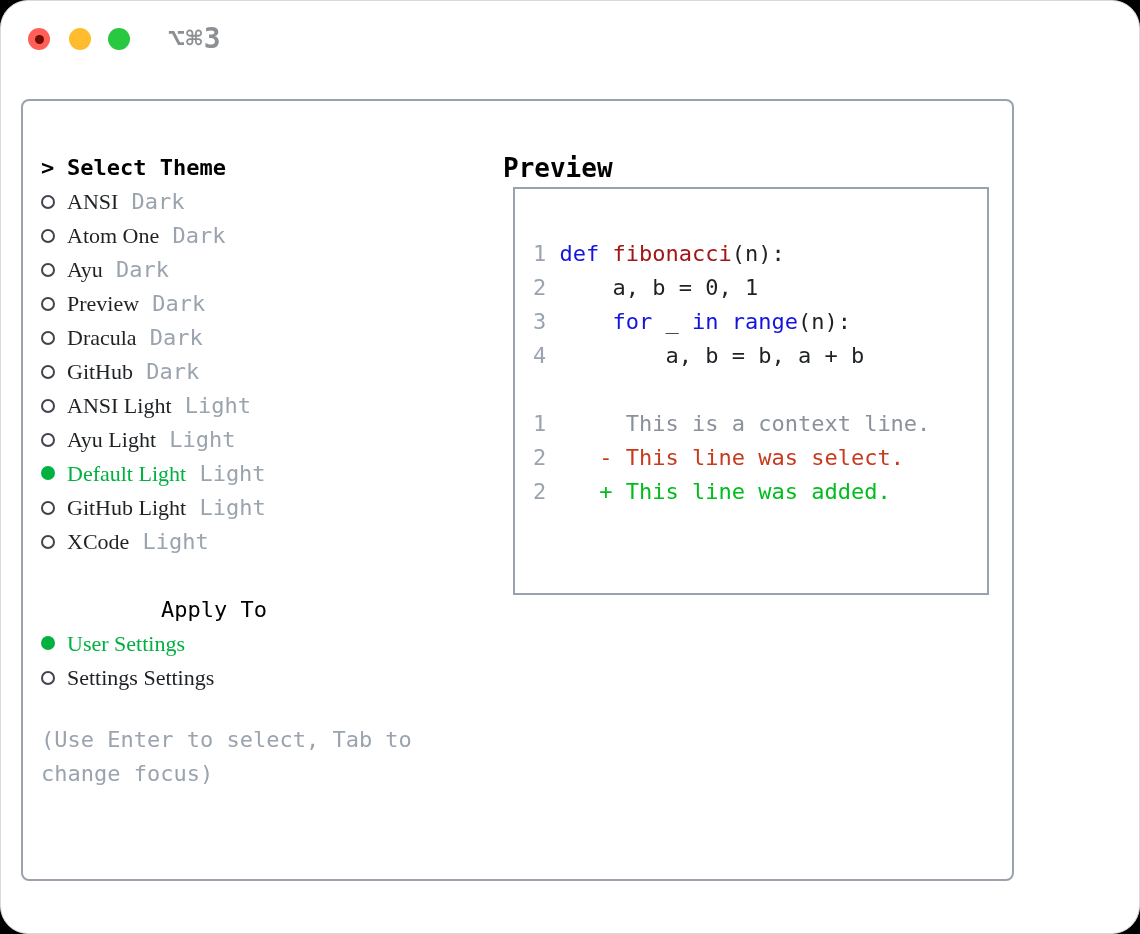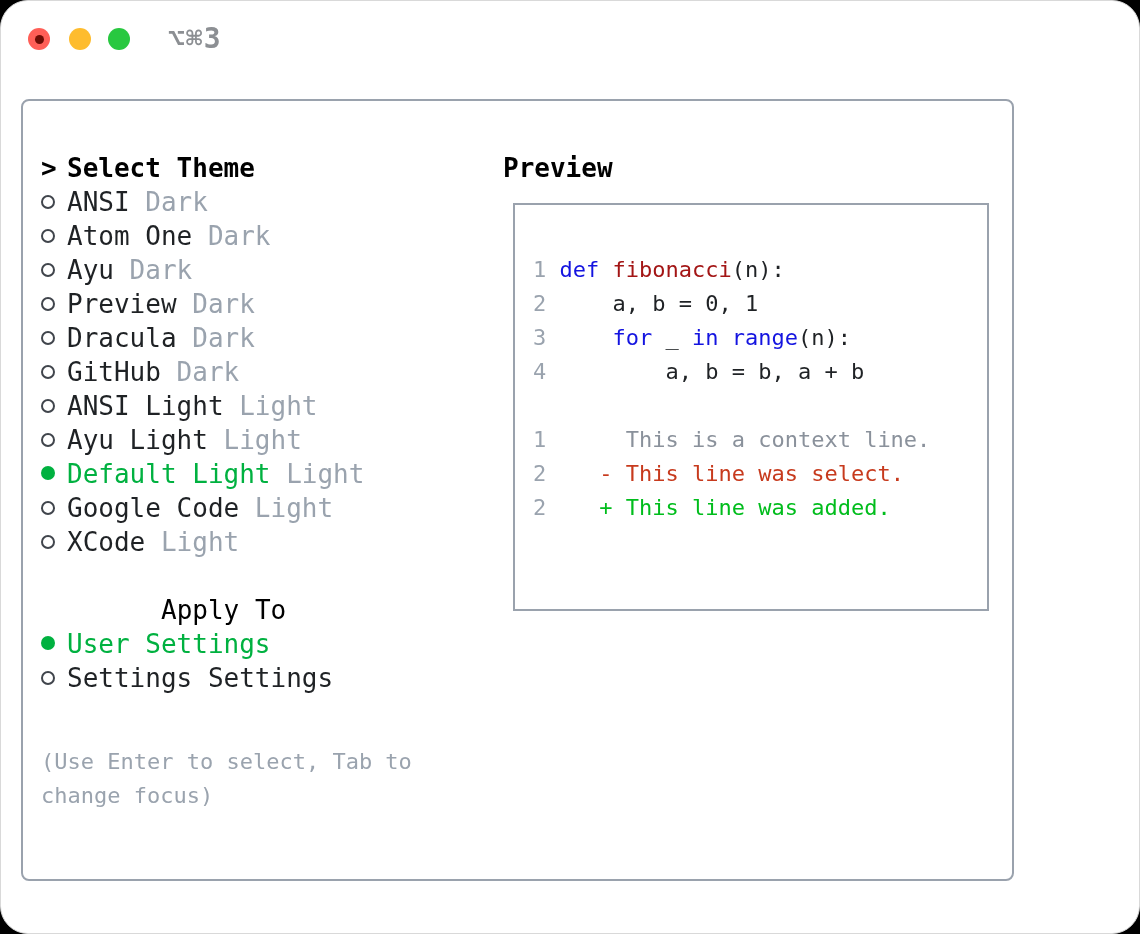--- a/index.html
+++ b/index.html
@@ -20,45 +20,45 @@
     position:absolute;left:167px;top:21px;font-size:28px;font-weight:bold;
     color:var(--title_gray);letter-spacing:1px;
     font-family:"DejaVu Sans Mono","DejaVu Sans",monospace;
   }
   
   .panel{
     position:absolute;left:20px;top:98px;width:993px;height:782px;box-sizing:border-box;
     border:2px solid var(--border_gray);border-radius:8px;background:#fff;
   }
   .leftcol{position:absolute;left:18px;top:50px;width:444px;}
-  .row{height:34px;line-height:34px;font-size:26px;white-space:pre;color:var(--text_dark);}
+  .row{height:34px;line-height:34px;font-size:22px;white-space:pre;color:var(--text_dark);}
   .row.blank{height:34px;}
   .prompt{display:inline-block;width:26px;font-weight:bold;color:#000;}
   .hdr{font-weight:bold;color:#000;}
   .bullet{display:inline-block;width:26px;height:34px;position:relative;vertical-align:top;}
   .bullet i{
     position:absolute;left:0;top:50%;width:10px;height:10px;margin-top:-7px;
     border:2px solid var(--radio_ring);border-radius:50%;background:transparent;
   }
   .bullet.sel i{
     width:14px;height:14px;margin-top:-8px;border:none;background:var(--accent_green);
   }
-  .name{color:var(--text_dark);}
+  .name{color:var(--text_dark);font-family:Liberation Serif, serif;}
   .name.sel{color:var(--accent_green);}
   .tag{color:var(--muted_gray);}
   .apply-hdr span{color:#000;margin-left:47px;}
   .help{
-    margin-top:50px;width:438px;font-size:22px;line-height:34px;
+    margin-top:28px;width:438px;font-size:22px;line-height:34px;
     color:var(--muted_gray);white-space:normal;
   }
   
   .rightcol{position:absolute;left:480px;top:50px;}
   .phdr{height:34px;line-height:34px;font-size:26px;font-weight:bold;color:#000;}
   .pbox{
-    margin-left:10px;margin-top:18px;width:476px;height:408px;box-sizing:border-box;
+    margin-left:10px;margin-top:2px;width:476px;height:408px;box-sizing:border-box;
     border:2px solid var(--border_gray);background:#fff;
     padding:48px 0 0 18px;overflow:hidden;
   }
   .cl{height:34px;line-height:34px;font-size:22px;white-space:pre;}
   .ln{color:var(--muted_gray);}
   .tk.pl{color:var(--text_dark);}
   .tk.kw{color:var(--keyword_blue);}
   .tk.fn{color:var(--function_red);}
   .tk.ctx{color:var(--context_gray);}
   .tk.del{color:var(--deleted_red);}
@@ -83,21 +83,21 @@
       <div id="theme-list">
           <div class="row theme-row"><span class="bullet"><i></i></span><span class="name">ANSI</span><span class="tag"> Dark</span></div>
           <div class="row theme-row"><span class="bullet"><i></i></span><span class="name">Atom One</span><span class="tag"> Dark</span></div>
           <div class="row theme-row"><span class="bullet"><i></i></span><span class="name">Ayu</span><span class="tag"> Dark</span></div>
           <div class="row theme-row"><span class="bullet"><i></i></span><span class="name">Preview</span><span class="tag"> Dark</span></div>
           <div class="row theme-row"><span class="bullet"><i></i></span><span class="name">Dracula</span><span class="tag"> Dark</span></div>
           <div class="row theme-row"><span class="bullet"><i></i></span><span class="name">GitHub</span><span class="tag"> Dark</span></div>
           <div class="row theme-row"><span class="bullet"><i></i></span><span class="name">ANSI Light</span><span class="tag"> Light</span></div>
           <div class="row theme-row"><span class="bullet"><i></i></span><span class="name">Ayu Light</span><span class="tag"> Light</span></div>
           <div class="row theme-row"><span class="bullet sel"><i></i></span><span class="name sel">Default Light</span><span class="tag"> Light</span></div>
-          <div class="row theme-row"><span class="bullet"><i></i></span><span class="name">Google Code</span><span class="tag"> Light</span></div>
+          <div class="row theme-row"><span class="bullet"><i></i></span><span class="name">GitHub Light</span><span class="tag"> Light</span></div>
           <div class="row theme-row"><span class="bullet"><i></i></span><span class="name">XCode</span><span class="tag"> Light</span></div>
         </div>
       <div class="row blank"></div>
       <div class="row apply-hdr"><span class="bullet"></span><span>Apply To</span></div>
       <div id="apply-list">
           <div class="row apply-row"><span class="bullet sel"><i></i></span><span class="name sel">User Settings</span></div>
           <div class="row apply-row"><span class="bullet"><i></i></span><span class="name">Settings Settings</span></div>
         </div>
       <div class="help">(Use Enter to select, Tab to change focus)</div>
     </div>

